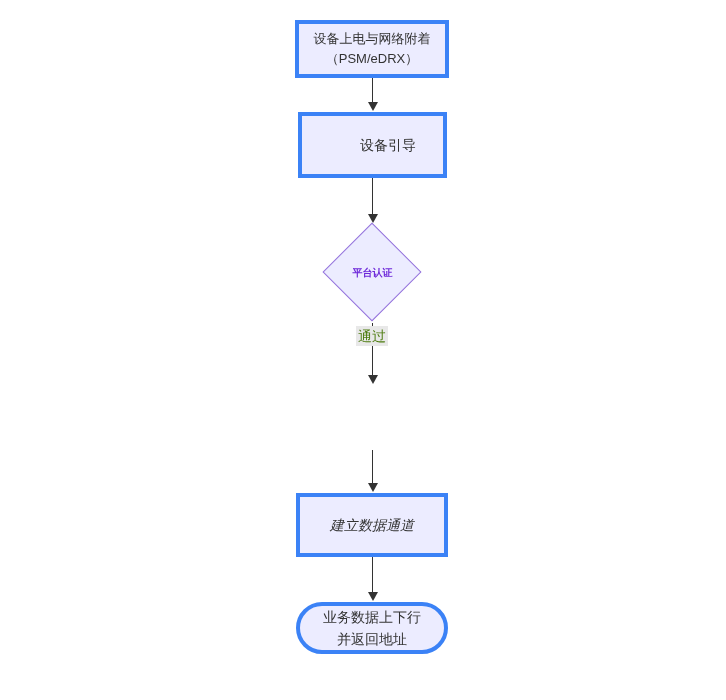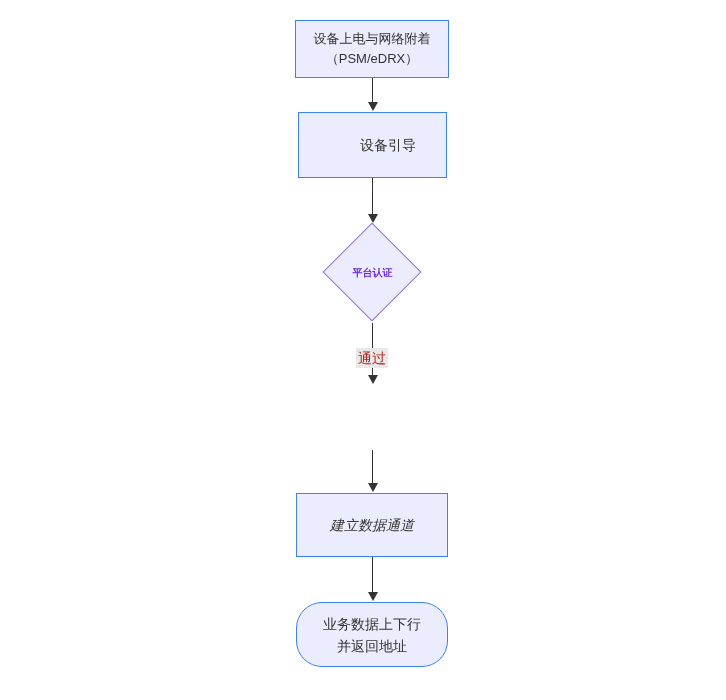--- a/index.html
+++ b/index.html
@@ -12,37 +12,37 @@
     width: 726px;
     height: 700px;
     background: #ffffff;
     overflow: hidden;
     font-family: "Liberation Sans", "DejaVu Sans", sans-serif;
     color: #333333;
   }
   .node {
     position: absolute;
     background: #ECECFF;
-    border: 1px solid #3b82f6;
+    border: 4px solid #3b82f6;
     display: flex;
     flex-direction: column;
     align-items: center;
     justify-content: center;
     text-align: center;
     font-size: 14px;
     line-height: 22px;
     color: #333333;
     box-sizing: border-box;
   }
   .node.small-text { font-size: 13px; line-height: 20px; }
   #node-power-attach { left: 295px; top: 20px;  width: 154px; height: 58px; }
   #node-bootstrap    { left: 298px; top: 112px; width: 149px; height: 66px; padding-left: 31px; }
   #node-register     { left: 296px; top: 385px; width: 152px; height: 65px; }
   #node-channel      { left: 296px; top: 493px; width: 152px; height: 64px; font-style: italic; }
-  #node-business     { left: 296px; top: 602px; width: 152px; height: 65px; border-radius: 26px; }
+  #node-business     { left: 296px; top: 602px; width: 152px; height: 52px; border-radius: 26px; }
 
   
   #decision-wrap {
     position: absolute;
     left: 322px; top: 222px;
     width: 101px; height: 101px;
   }
   #decision-shape {
     position: absolute;
     left: 15px; top: 15px;
@@ -85,24 +85,24 @@
   }
   #arrowhead-1 { top: 102px; }
   #arrowhead-2 { top: 214px; }
   #arrowhead-3 { top: 375px; }
   #arrowhead-4 { top: 483px; }
   #arrowhead-5 { top: 592px; }
 
   #edge-label-pass {
     position: absolute;
     left: 372px;
-    top: 358px;
+    top: 336px;
     transform: translate(-50%, -50%);
     background: #e8e8e8;
-    color: #b91c1c;
+    color: #4d7c0f;
     font-size: 14px;
     line-height: 20px;
     padding: 0 2px;
     white-space: nowrap;
   }
 </style>
 </head>
 <body>
 
 <div id="canvas">

